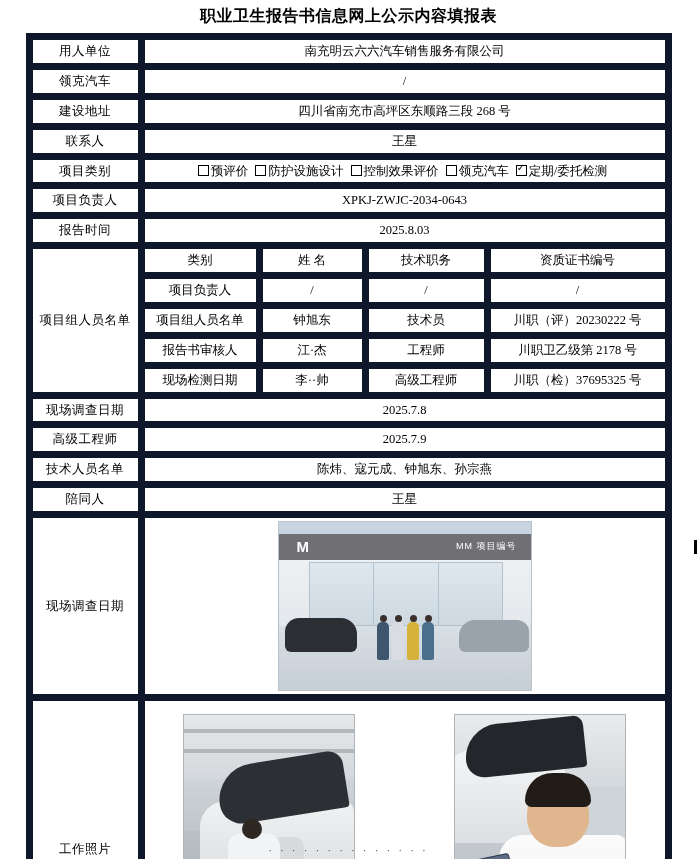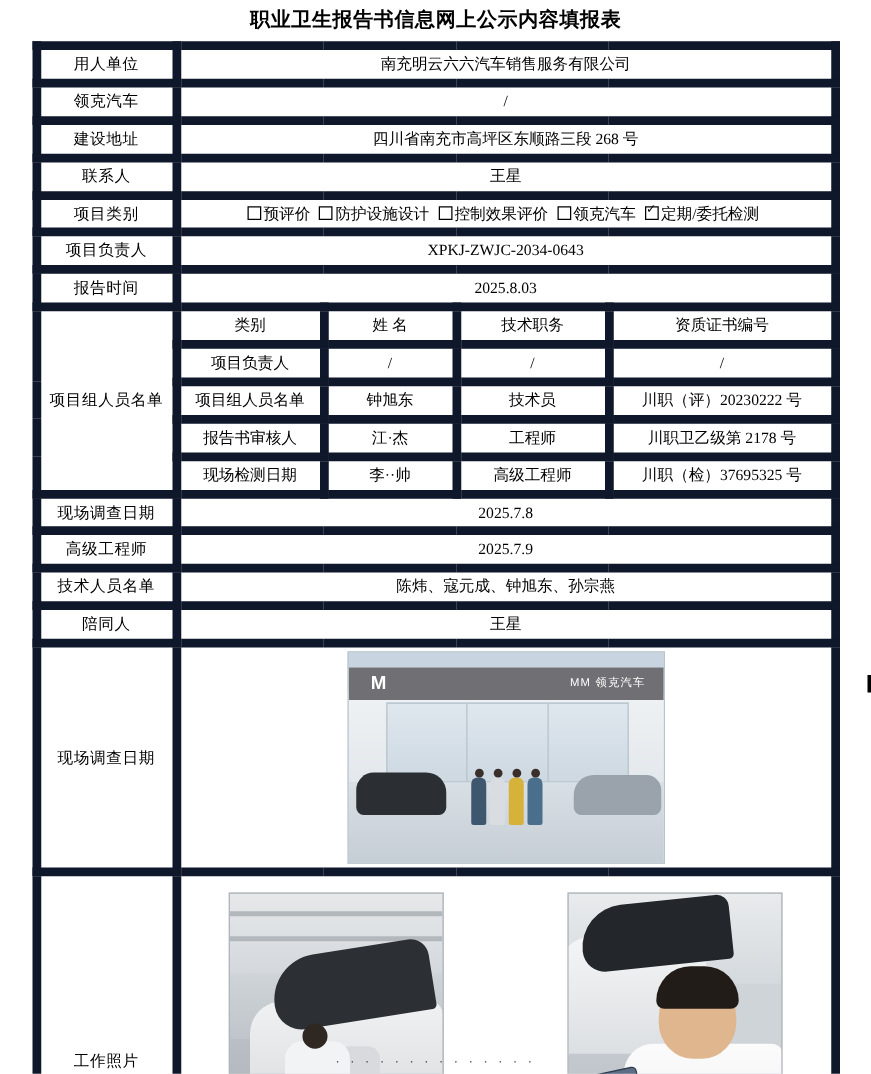--- a/index.html
+++ b/index.html
@@ -414,21 +414,21 @@
     </tr>
 
     <tr>
       <td class="label">现场调查日期</td>
       <td colspan="4" class="photo-cell">
         <div class="photo-frame ph-group">
           <div class="gp-sky"></div>
           <div class="gp-building"></div>
           <div class="gp-banner"></div>
           <div class="gp-logo">M</div>
-          <div class="gp-logo2">MM 领克汽车</div>
+          <div class="gp-logo2">MM 项目编号</div>
           <div class="gp-glass"></div>
           <div class="gp-floor"></div>
           <div class="gp-car-left"></div>
           <div class="gp-car-right"></div>
           <div class="gp-people">
             <div class="gp-p" style="left:2px;background:#3f566f;"></div>
             <div class="gp-p" style="left:17px;background:#d9dde1;"></div>
             <div class="gp-p" style="left:32px;background:#d7b23a;"></div>
             <div class="gp-p" style="left:47px;background:#4a6f8c;"></div>
           </div>

